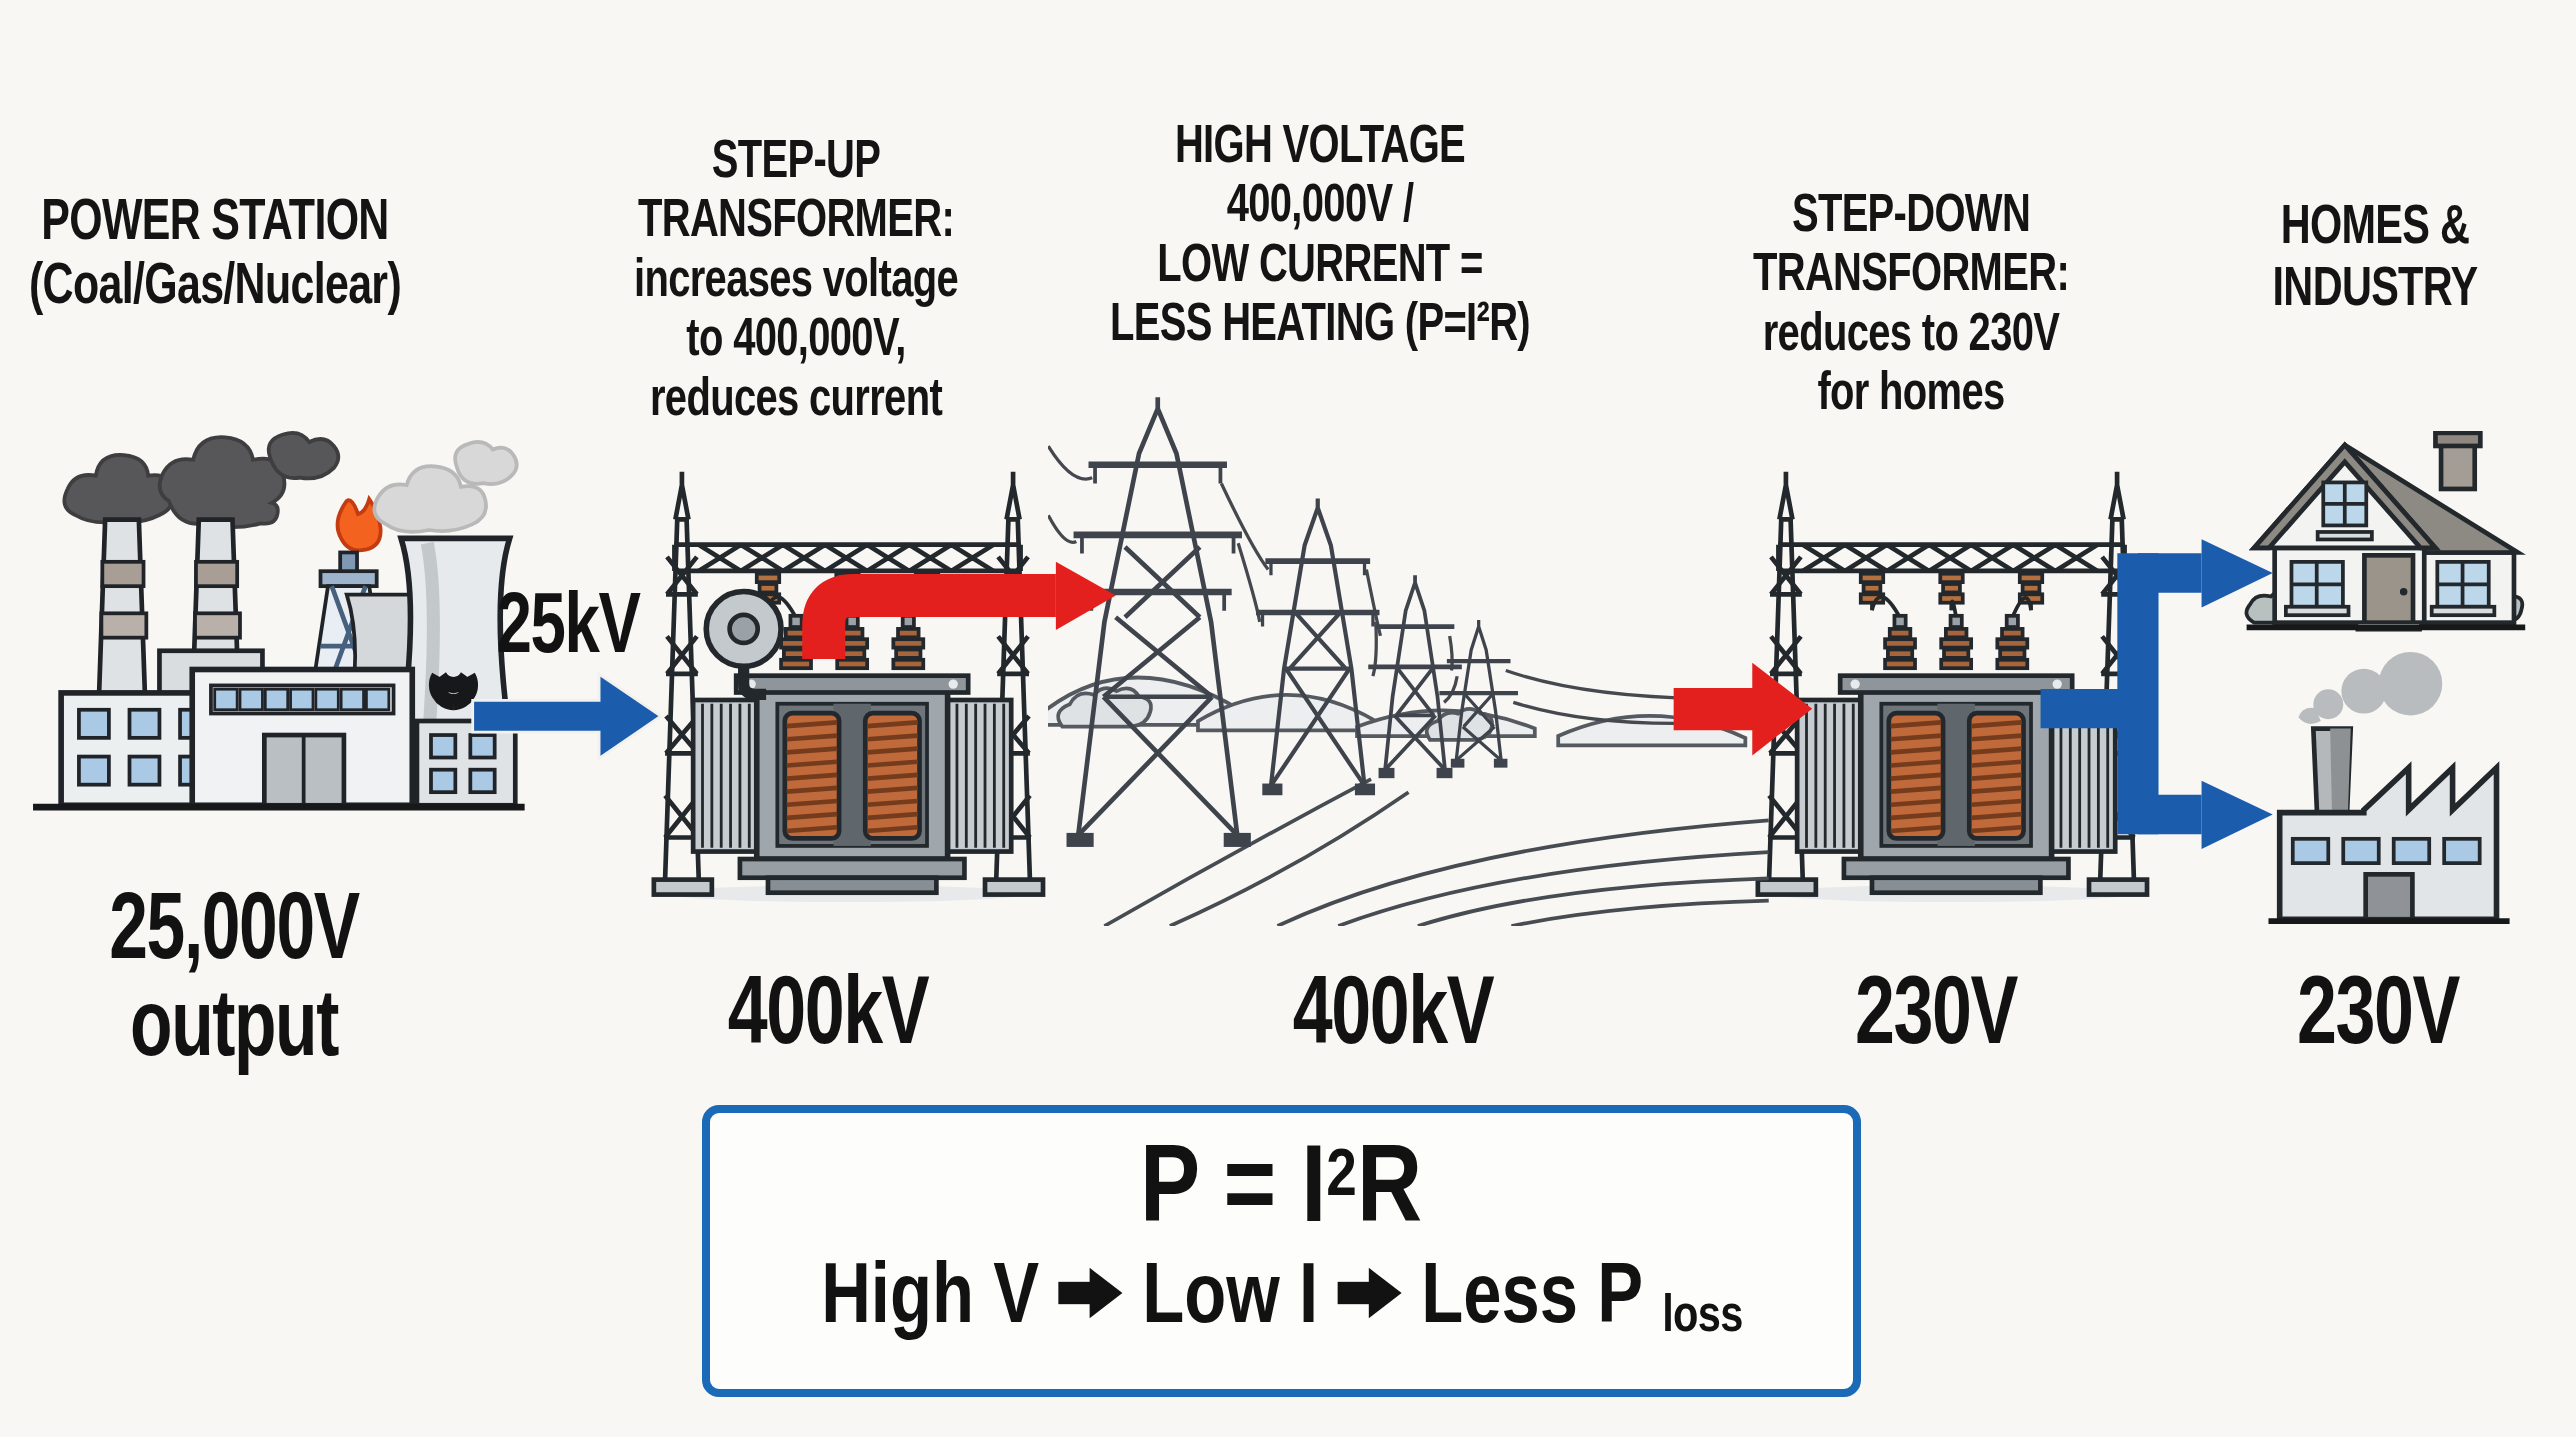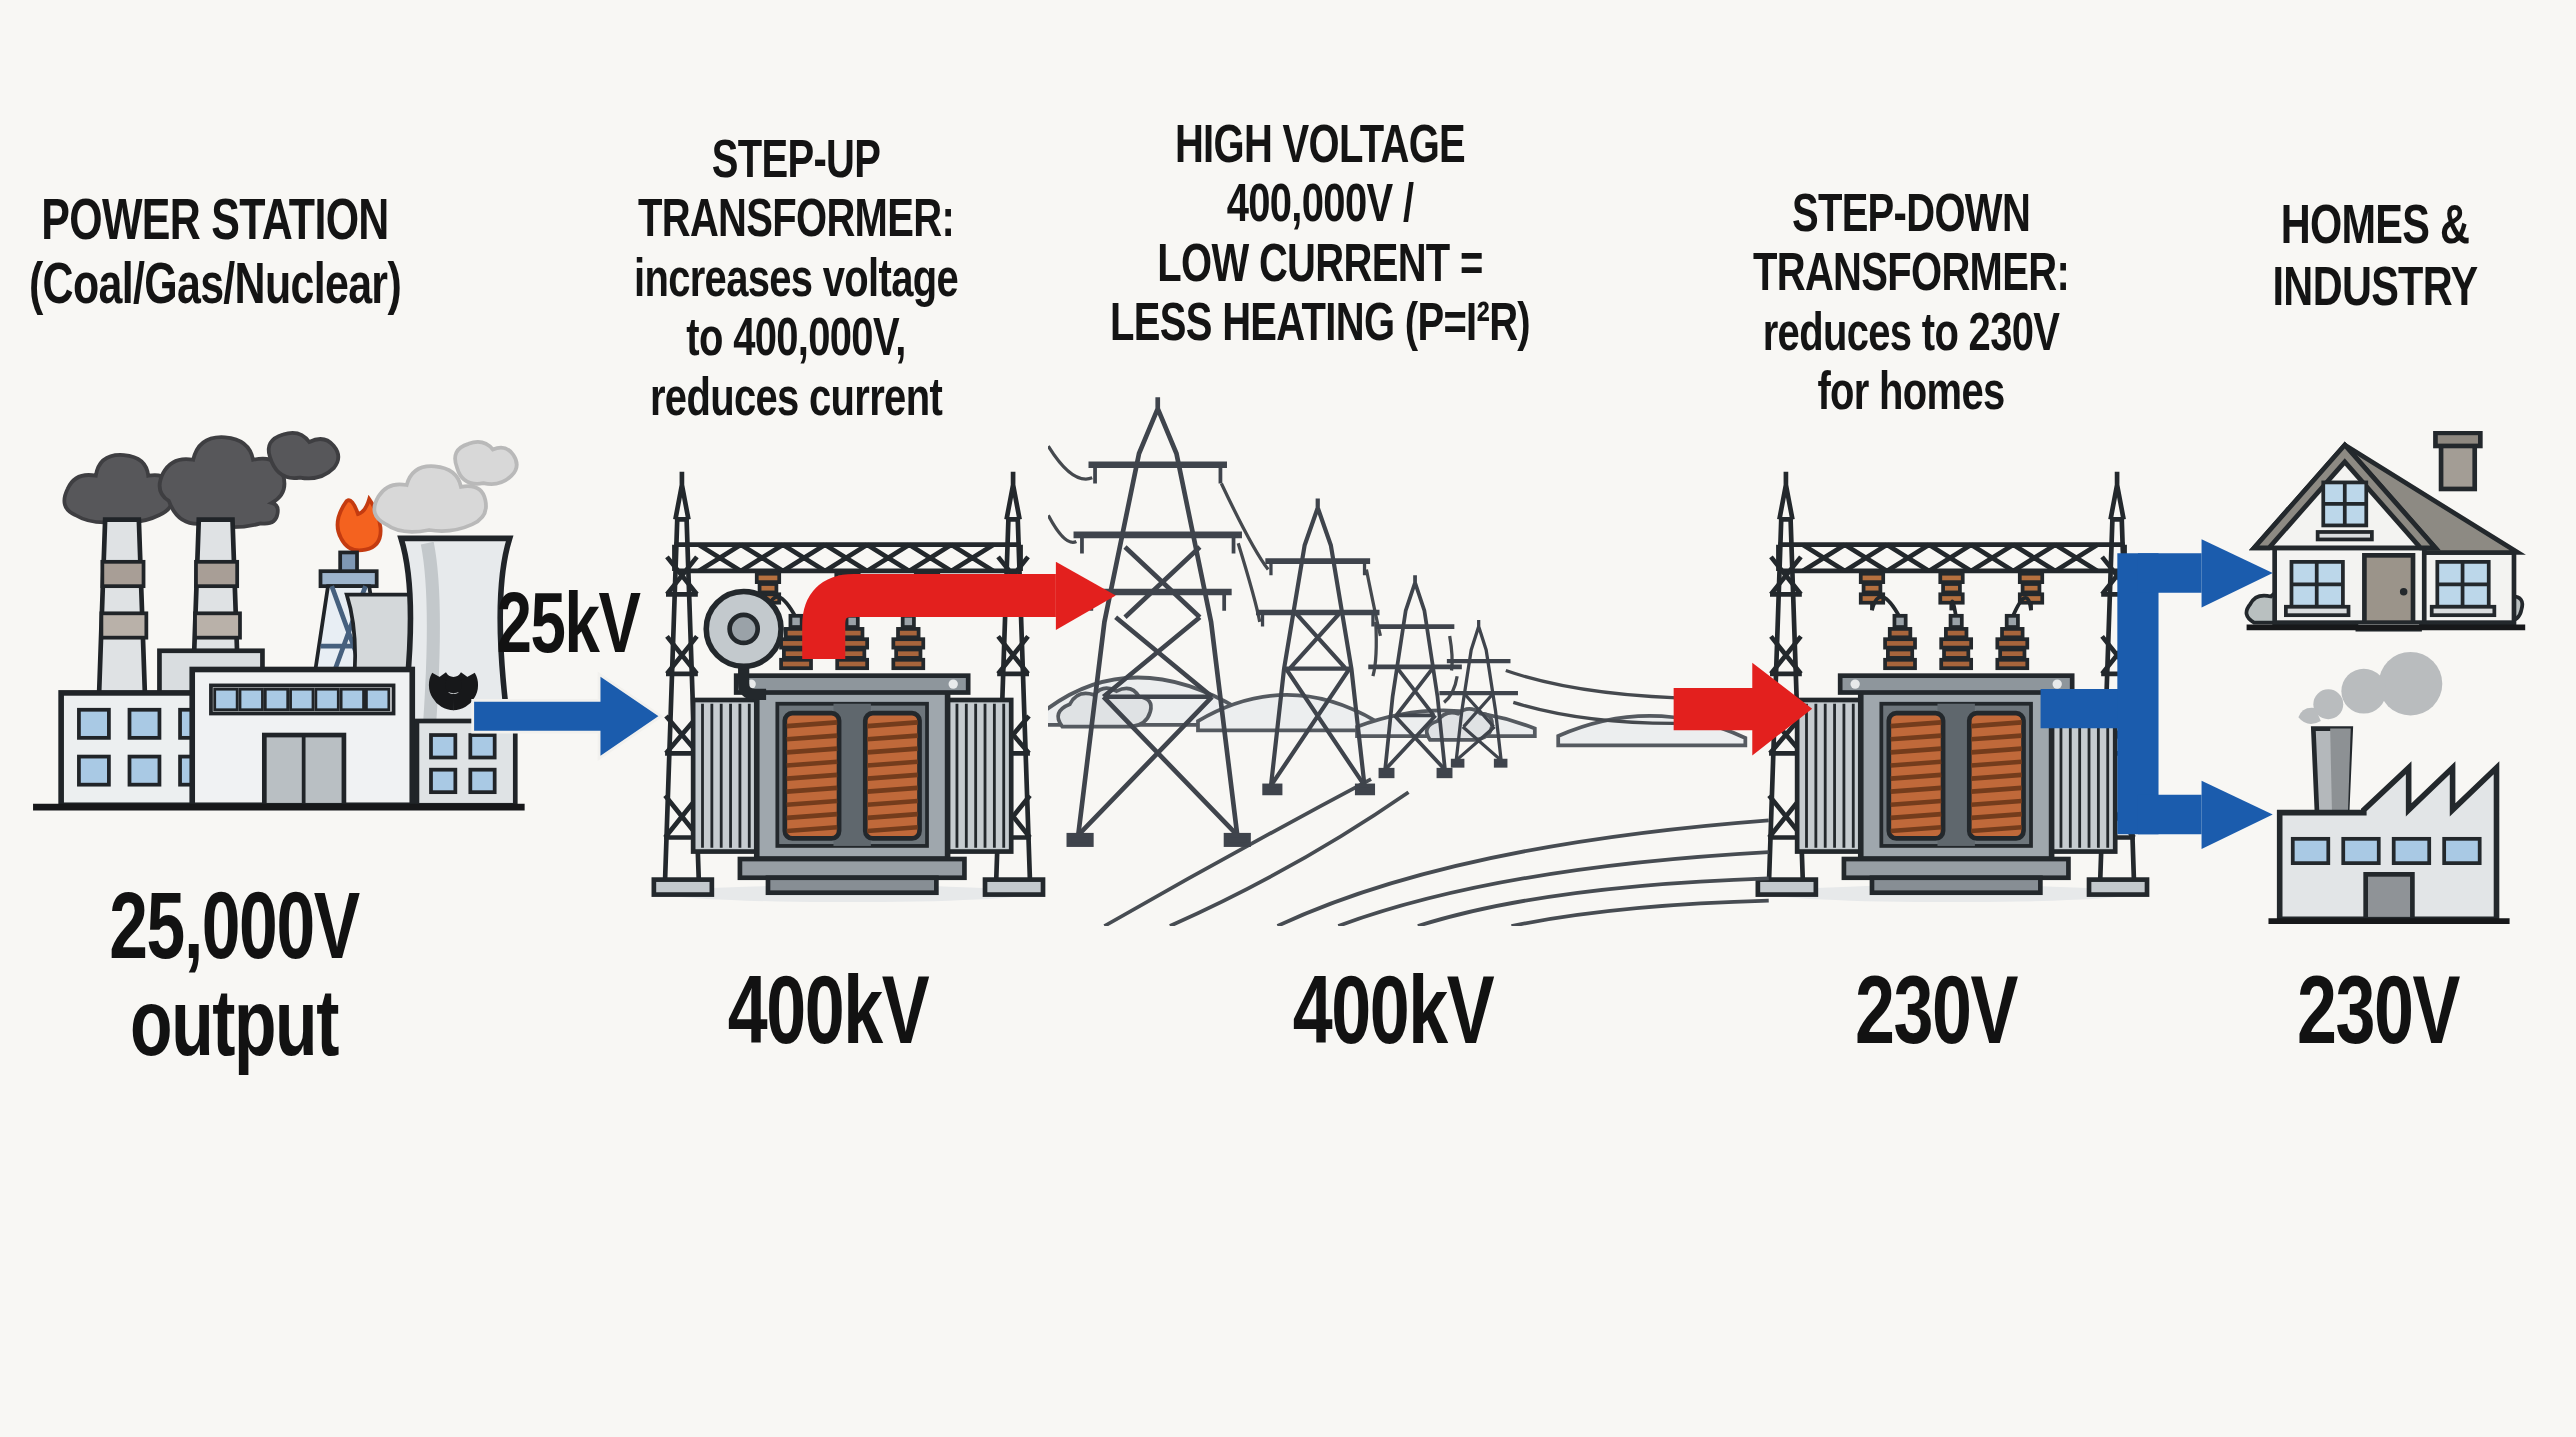--- a/index.html
+++ b/index.html
@@ -453,15 +453,34 @@
   <div class="biglabel lab-kv" style="left:1393px;top:960px;">
     <div>400kV</div>
   </div>
   <div class="biglabel lab-kv" style="left:1936px;top:960px;">
     <div>230V</div>
   </div>
   <div class="biglabel lab-kv" style="left:2378px;top:960px;">
     <div>230V</div>
   </div>
 
+  <div id="formula-box">
+    <div id="formula-eq">
+      <span>P = I</span><sup>2</sup><span>R</span>
+    </div>
+    <div id="formula-flow">
+      <span>High V</span>
+      <svg class="flow-arrow" width="81" height="54" viewBox="0 0 86 58">
+          <rect x="0" y="17" width="44" height="24" fill="#121212"></rect>
+          <polygon points="42,2 86,29 42,56" fill="#121212"></polygon>
+        </svg>
+      <span>Low I</span>
+      <svg class="flow-arrow" width="81" height="54" viewBox="0 0 86 58">
+          <rect x="0" y="17" width="44" height="24" fill="#121212"></rect>
+          <polygon points="42,2 86,29 42,56" fill="#121212"></polygon>
+        </svg>
+      <span>Less P</span>
+        <span class="subloss">loss</span>
+    </div>
+  </div>
 
 </div>
 
 
 </body></html>

